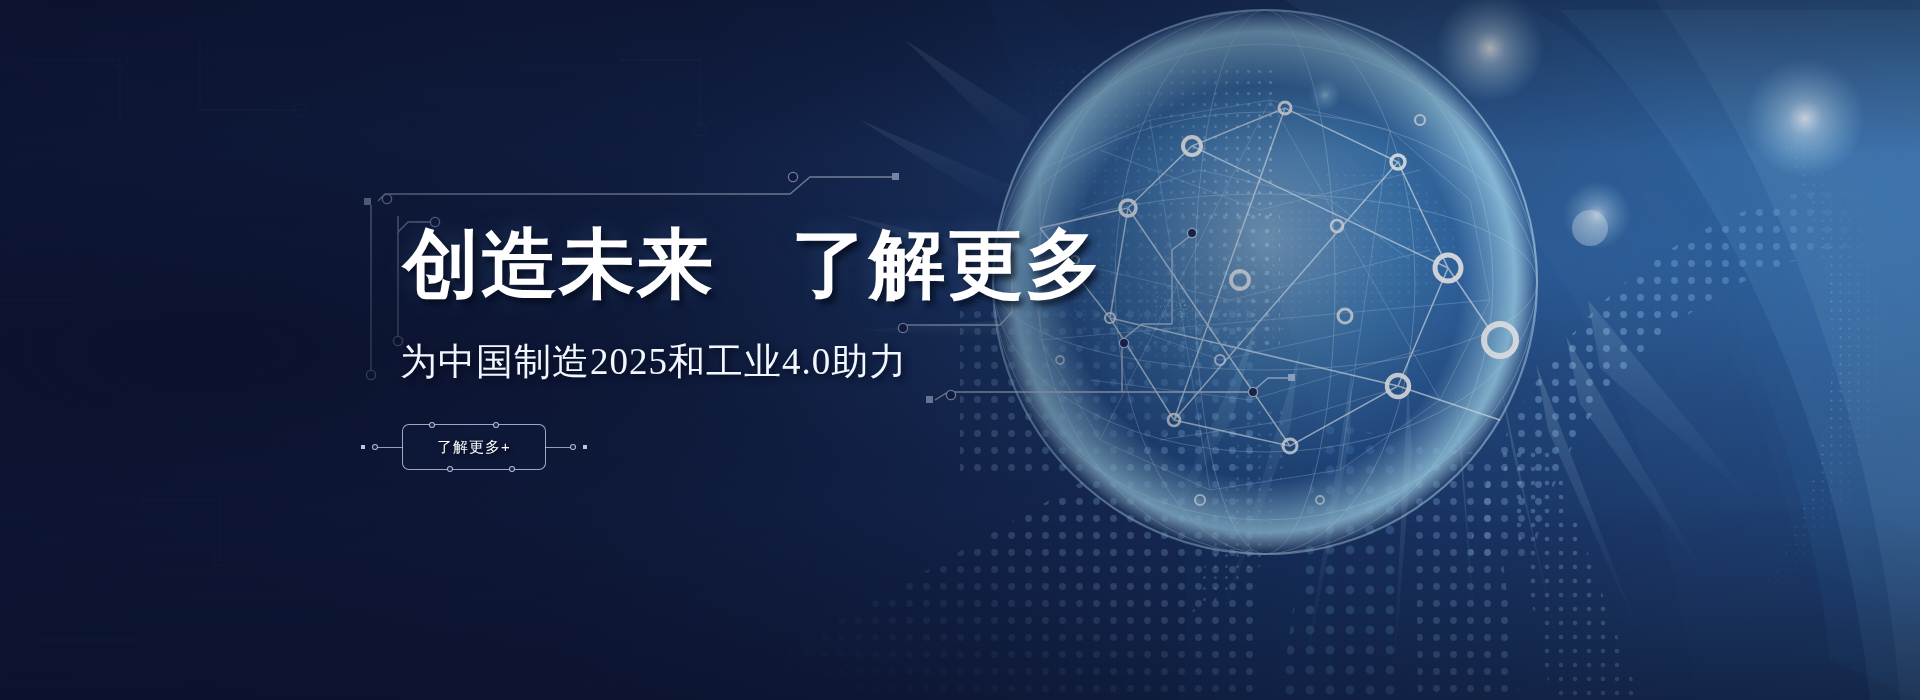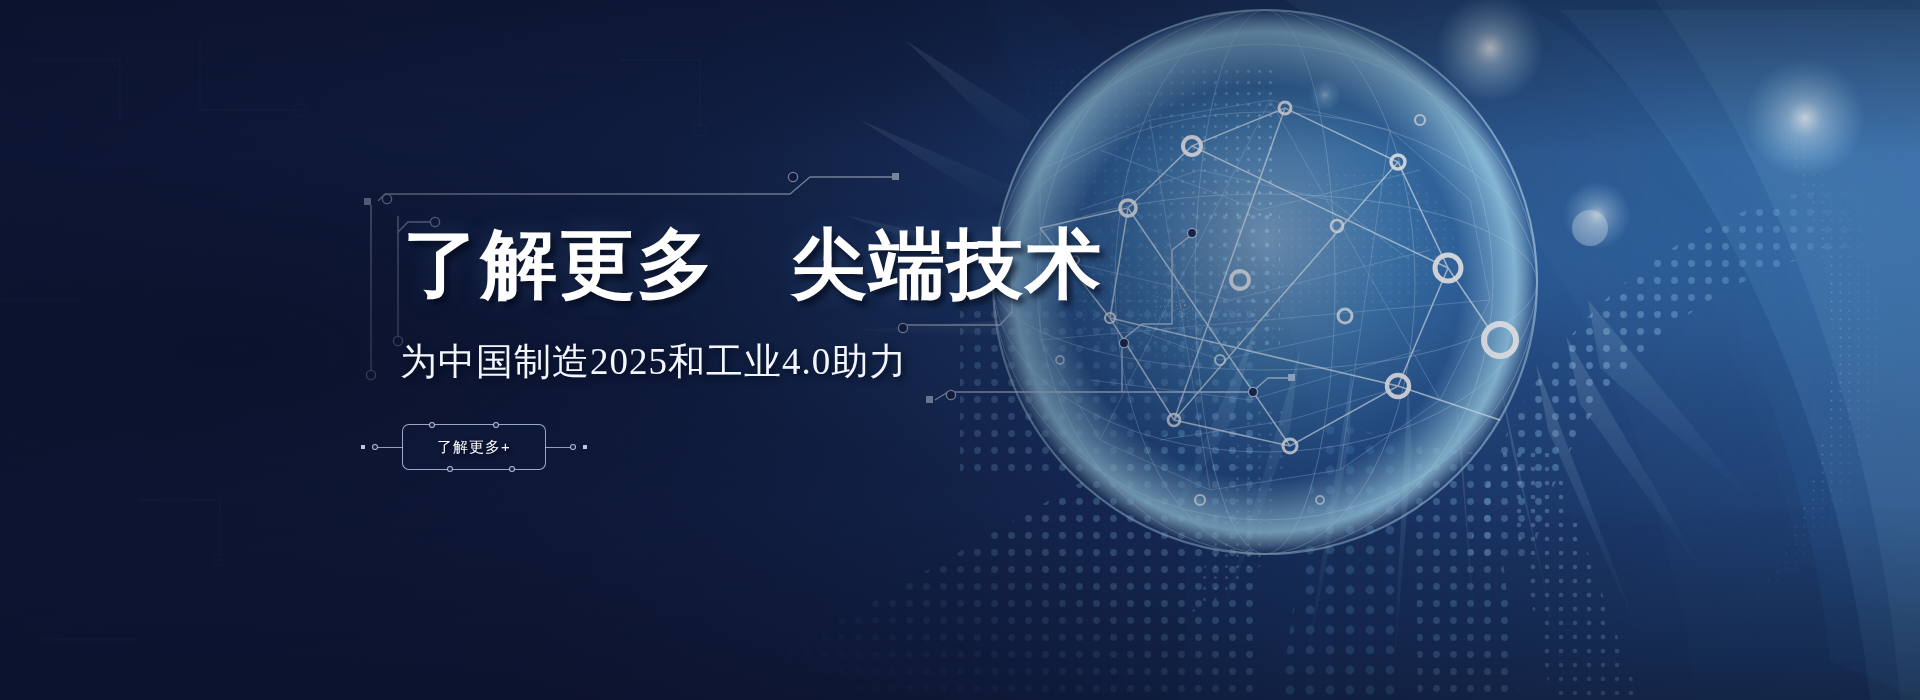--- a/index.html
+++ b/index.html
@@ -306,23 +306,23 @@
       </g>
 
     </g>
   </svg>
 
   <div class="layer" id="vignette"></div>
 
   <div id="text-block">
 
     <div id="headline">
+      <span>创造未来</span>
+      <span class="gap"></span>
       <span>了解更多</span>
-      <span class="gap"></span>
-      <span>尖端技术</span>
     </div>
 
     <div id="subtitle">为中国制造2025和工业4.0助力</div>
 
     <div id="cta">
       <span class="lead left"></span>
       <span class="lead right"></span>
       <span class="cap l"></span>
       <span class="cap r"></span>
       <span class="tip l"></span>

